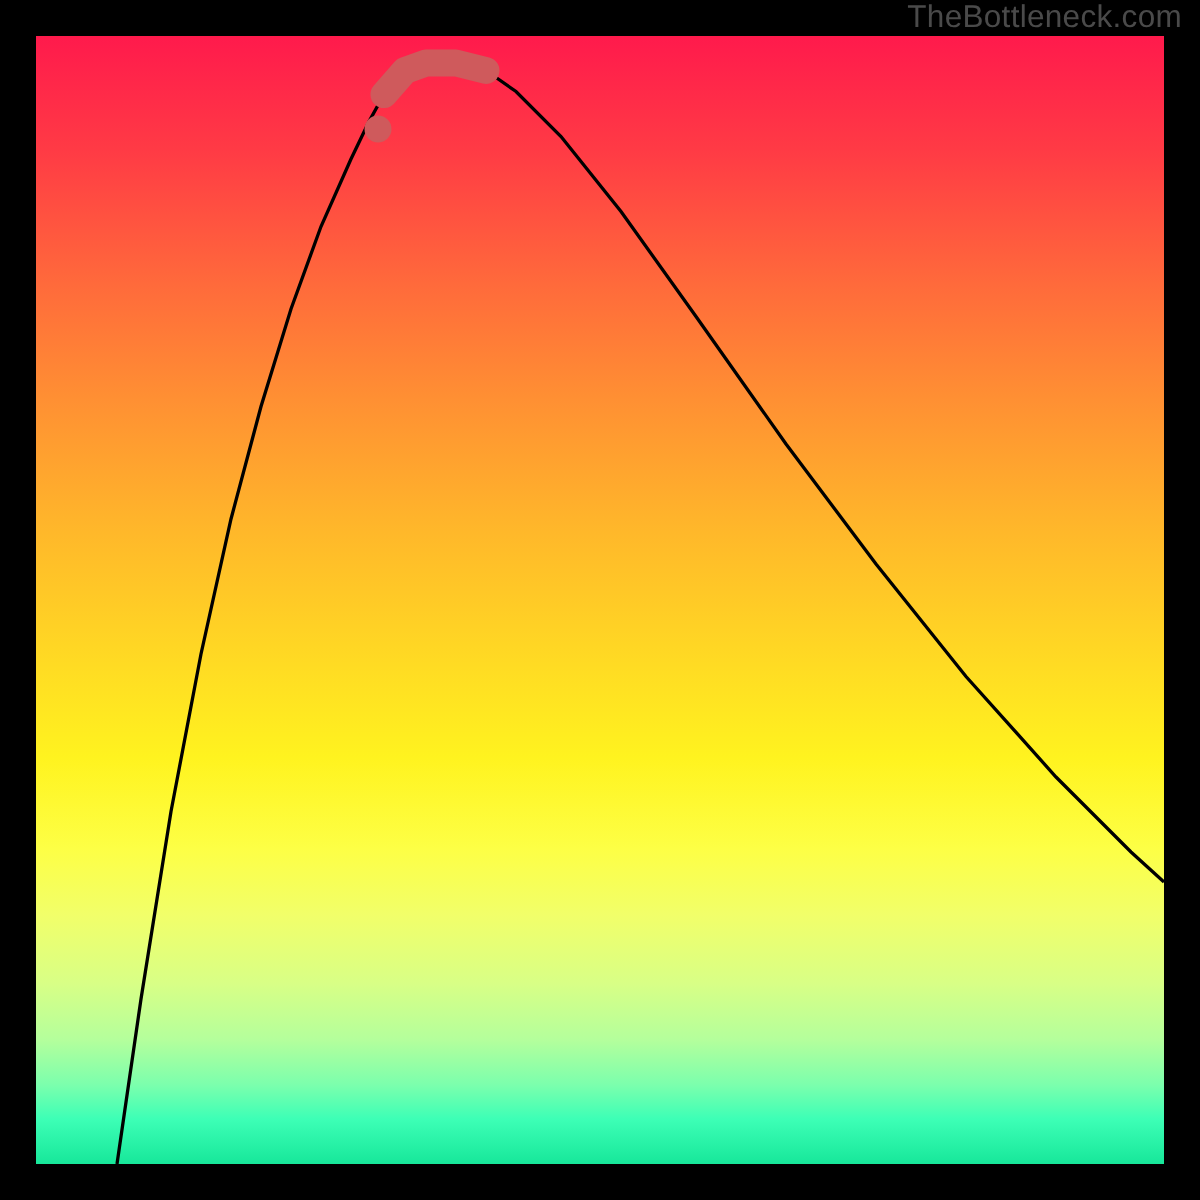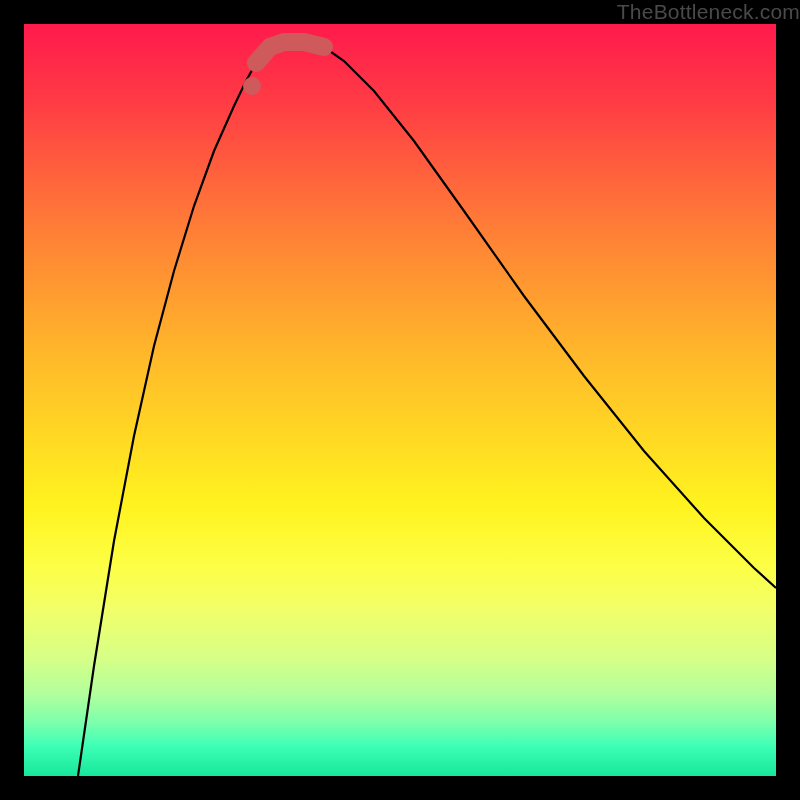--- a/index.html
+++ b/index.html
@@ -29,21 +29,21 @@
       #f1ff6a 78%,
       #d8ff86 84%,
       #b4ff9c 89%,
       #7bffad 93%,
       #3dffb6 96%,
       #17e79a 100%);
   }
   .watermark {
     position: absolute;
     top: 0px;
-    right: 0;
+    right: 12px;
     color: #4a4a4a;
     font-size: 21px;
     font-weight: 500;
     letter-spacing: 0.2px;
     z-index: 10;
   }
   svg.curves {
     position: absolute;
     left: 0;
     top: 0;

